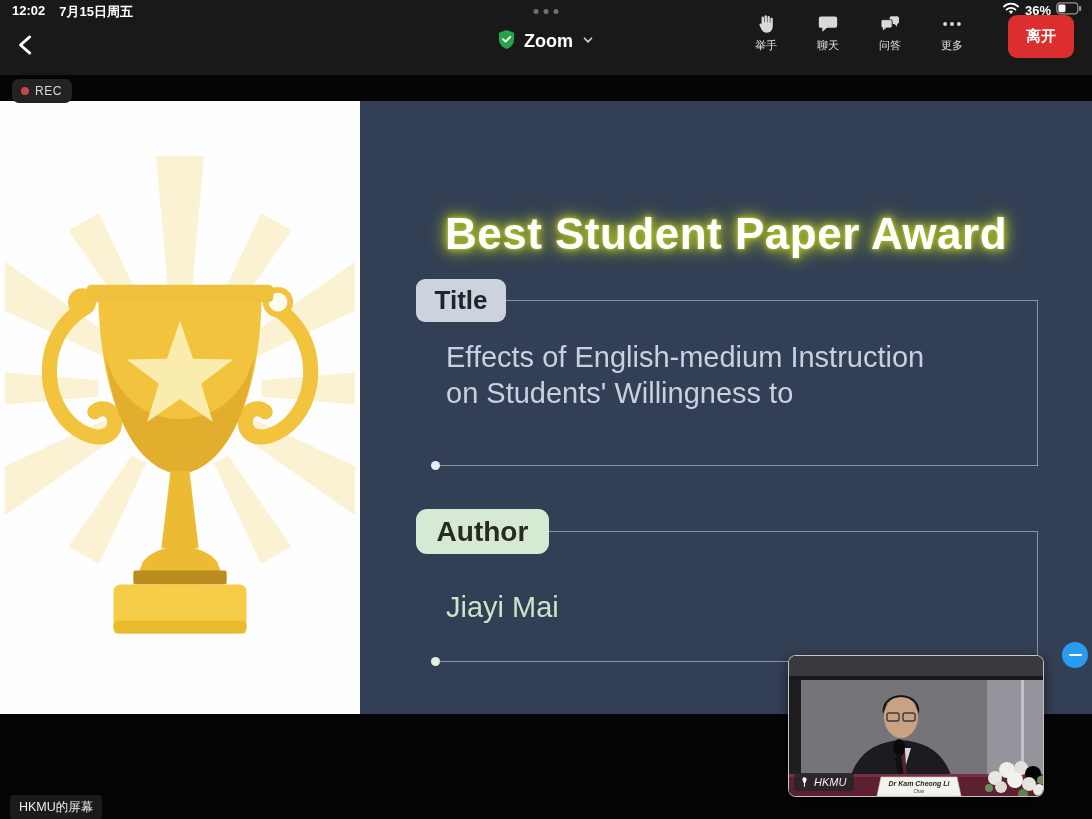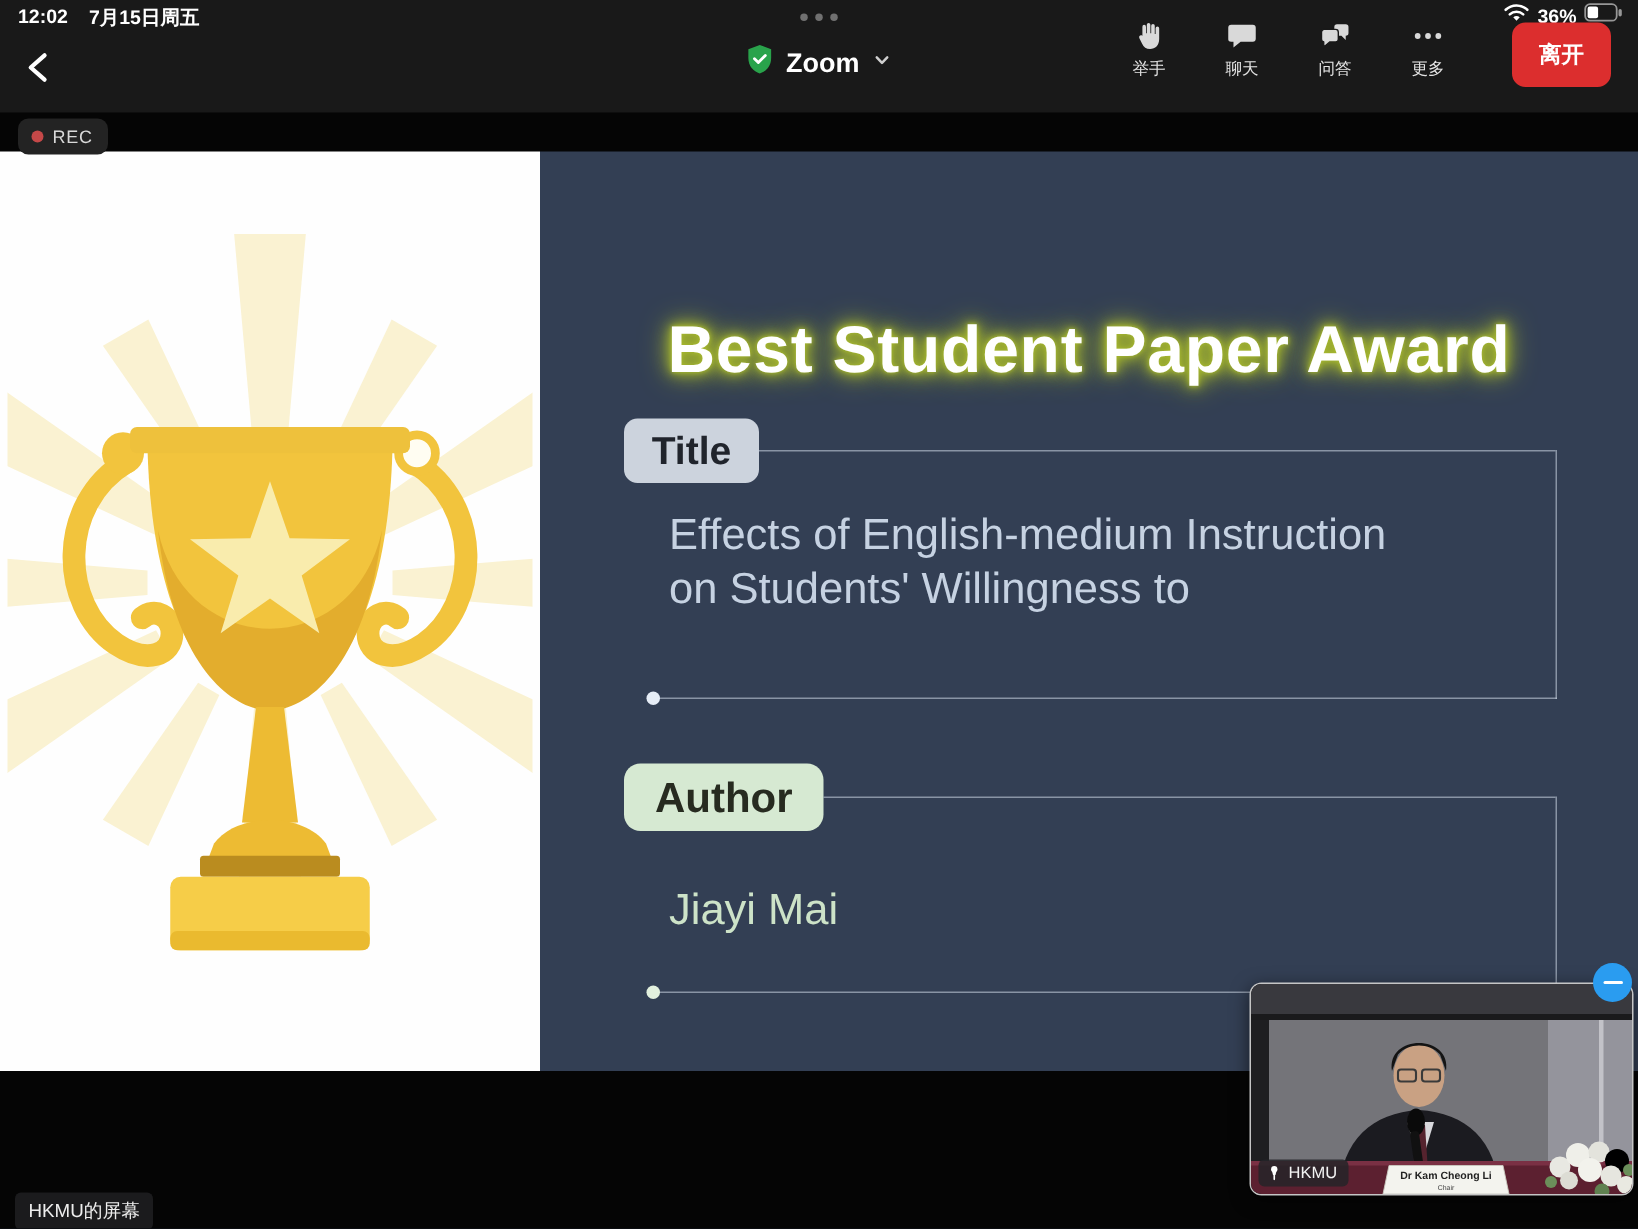--- a/index.html
+++ b/index.html
@@ -42,22 +42,22 @@
   .chip-title { left:56px; top:178px; width:90px; height:43px; background:var(--title-chip-bg,#ccd3dd); color:#20242c; font-size:26px; }
   .chip-author { left:56px; top:408px; width:133px; height:45px; background:var(--author-chip-bg,#d6e9d2); color:#272b20; font-size:28px; border-radius:11px; }
 
   .ln { position:absolute; background:rgba(208,218,232,.55); }
   .dot9 { position:absolute; width:9px; height:9px; border-radius:50%; background:#e6edf6; }
 
   .paper-title { position:absolute; left:86px; top:238px; width:575px; color:var(--paper-text,#c6d2e2); font-size:29px; line-height:36px; font-weight:400; }
   .author-name { position:absolute; left:86px; top:490px; color:var(--author-text,#cde3c8); font-size:29px; }
 
   
-  .video-thumb { position:absolute; left:833px; top:655px; width:256px; height:142px; border-radius:8px; border:1px solid rgba(255,255,255,.75);
-      overflow:hidden; z-index:10; background:#18181a; box-shadow:0 3px 12px rgba(0,0,0,.55); cursor:pointer; }
+  .video-thumb { position:absolute; left:788px; top:655px; width:256px; height:142px; border-radius:8px; border:1px solid rgba(255,255,255,.75);
+      overflow:hidden; z-index:10; background:#18181a; box-shadow:0 3px 12px rgba(0,0,0,.55); cursor:pointer;font-style:italic; }
   .pin-badge { position:absolute; left:5px; bottom:5px; display:flex; align-items:center; gap:4px; height:18px; padding:0 8px 0 5px;
       background:rgba(36,36,40,.85); border-radius:4px; color:#f2f2f2; font-size:11px; }
   .minus-btn { position:absolute; left:1062px; top:642px; width:26px; height:26px; border-radius:50%; background:var(--minus-blue,#2a9cf0);
       z-index:11; cursor:pointer; display:flex; align-items:center; justify-content:center; }
   .minus-btn i { display:block; width:13px; height:2.6px; background:#fff; border-radius:2px; }
 
   
   .share-banner { position:absolute; left:10px; top:795px; background:#1b1b1d; color:#ededed; font-size:12.5px; padding:4px 9px; border-radius:4px; }
 </style>
 </head>

